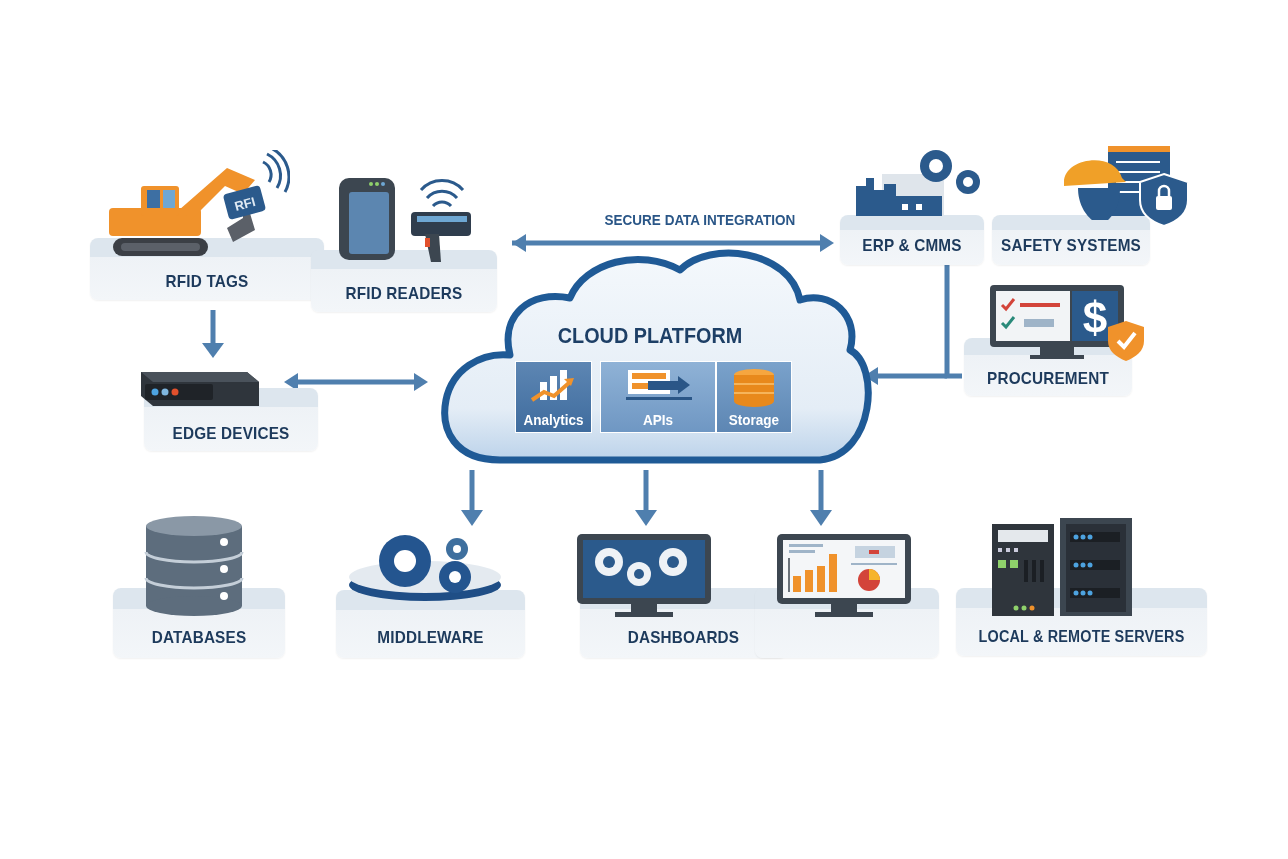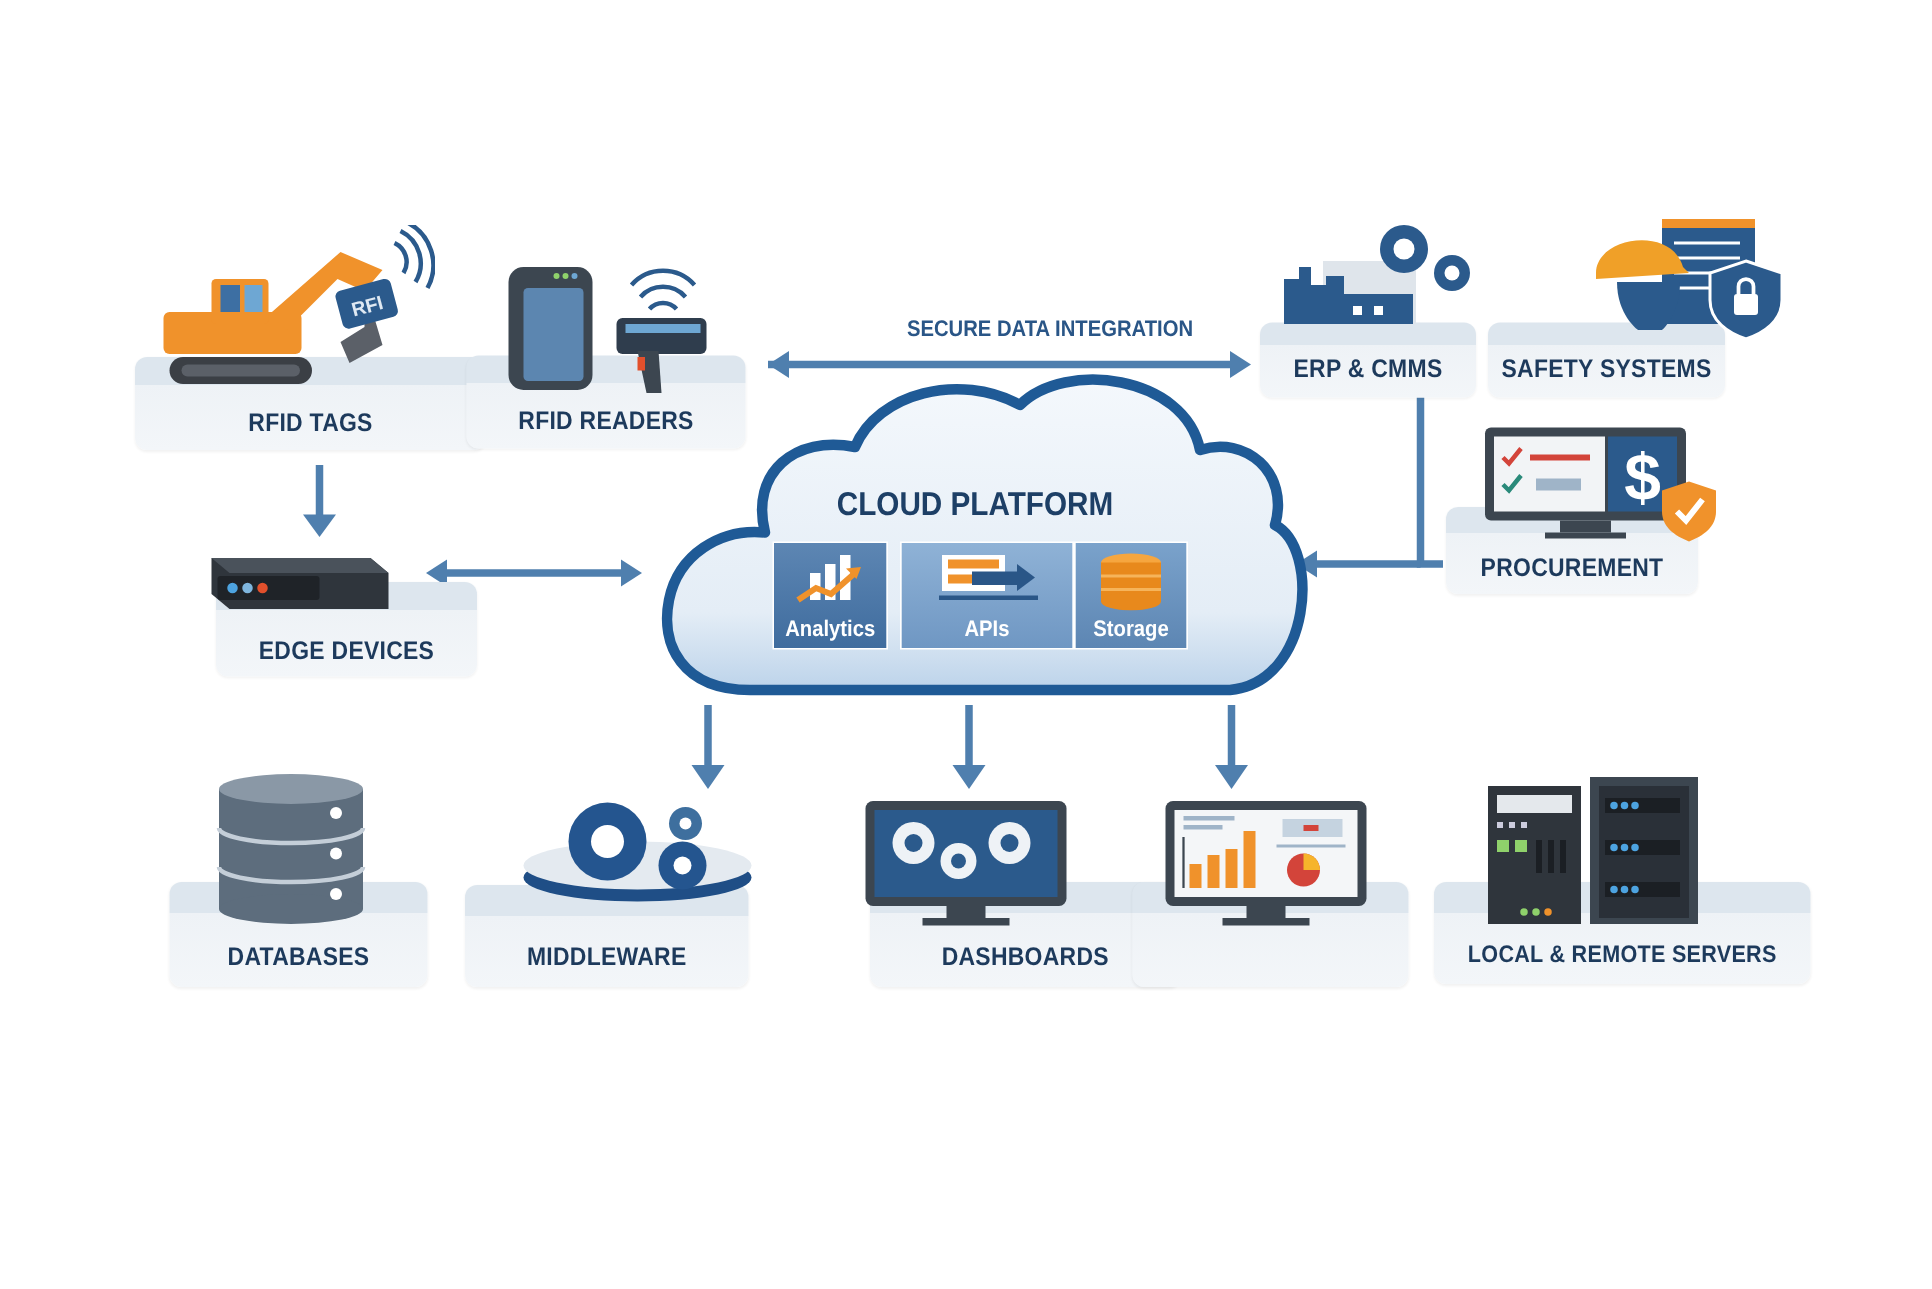--- a/index.html
+++ b/index.html
@@ -120,21 +120,21 @@
   <path d="M138,40 L150,80 L128,92 L122,78 L138,68 Z" fill="#5b6068"></path>
   <g transform="rotate(-15 145 50)">
     <rect x="120" y="38" width="38" height="26" rx="4" fill="#2b5a8c"></rect>
     <text x="139" y="57" text-anchor="middle" font-size="13" font-weight="bold" fill="#dfe9f3" font-family="Liberation Sans, sans-serif">RFI</text>
   </g>
   <path d="M158,12 a14,14 0 0 1 6,20" stroke="#2b5a8c" stroke-width="3" fill="none"></path>
   <path d="M162,4 a24,24 0 0 1 10,34" stroke="#2b5a8c" stroke-width="3" fill="none"></path>
   <path d="M166,-2 a32,32 0 0 1 14,44" stroke="#2b5a8c" stroke-width="3" fill="none"></path>
 </svg>
 
-<div class="card" style="left:311px;top:237px;width:186px;height:62px;">
+<div class="card" style="left:311px;top:250px;width:186px;height:62px;">
   <div class="label" style="top:34px">RFID READERS</div>
 </div>
 <svg class="icon" style="left:335px;top:168px" width="140" height="95">
   <rect x="4" y="10" width="56" height="82" rx="10" fill="#3c4650"></rect>
   <rect x="14" y="24" width="40" height="62" rx="3" fill="#5c86b0"></rect>
   <circle cx="36" cy="16" r="2" fill="#8fd16b"></circle>
     <circle cx="42" cy="16" r="2" fill="#8fd16b"></circle>
     <circle cx="48" cy="16" r="2" fill="#6ea7d3"></circle>
   <rect x="76" y="44" width="60" height="24" rx="4" fill="#2f3d4d"></rect>
   <rect x="82" y="48" width="50" height="6" fill="#6ea7d3"></rect>
@@ -219,21 +219,21 @@
     <ellipse cx="54" cy="94" rx="48" ry="10"></ellipse>
   </g>
   <ellipse cx="54" cy="14" rx="48" ry="10" fill="#8a98a6"></ellipse>
   <path d="M6,40 a48,10 0 0 0 96,0" stroke="#c4ced8" stroke-width="3" fill="none"></path>
   <path d="M6,66 a48,10 0 0 0 96,0" stroke="#c4ced8" stroke-width="3" fill="none"></path>
   <circle cx="84" cy="30" r="4" fill="#fff"></circle>
     <circle cx="84" cy="57" r="4" fill="#fff"></circle>
     <circle cx="84" cy="84" r="4" fill="#fff"></circle>
 </svg>
 
-<div class="card" style="left:310px;top:590px;width:189px;height:68px;">
+<div class="card" style="left:336px;top:590px;width:189px;height:68px;">
   <div class="label" style="top:38px">MIDDLEWARE</div>
 </div>
 <svg class="icon" style="left:345px;top:525px" width="160" height="85">
   <ellipse cx="80" cy="60" rx="76" ry="16" fill="#1f4e86"></ellipse>
   <ellipse cx="80" cy="52" rx="76" ry="16" fill="#e4eaf0"></ellipse>
   <g fill="#24558f">
     <circle cx="60" cy="36" r="26"></circle>
     <circle cx="110" cy="52" r="16"></circle>
     <circle cx="112" cy="24" r="11" fill="#3e6f9e"></circle>
   </g>

